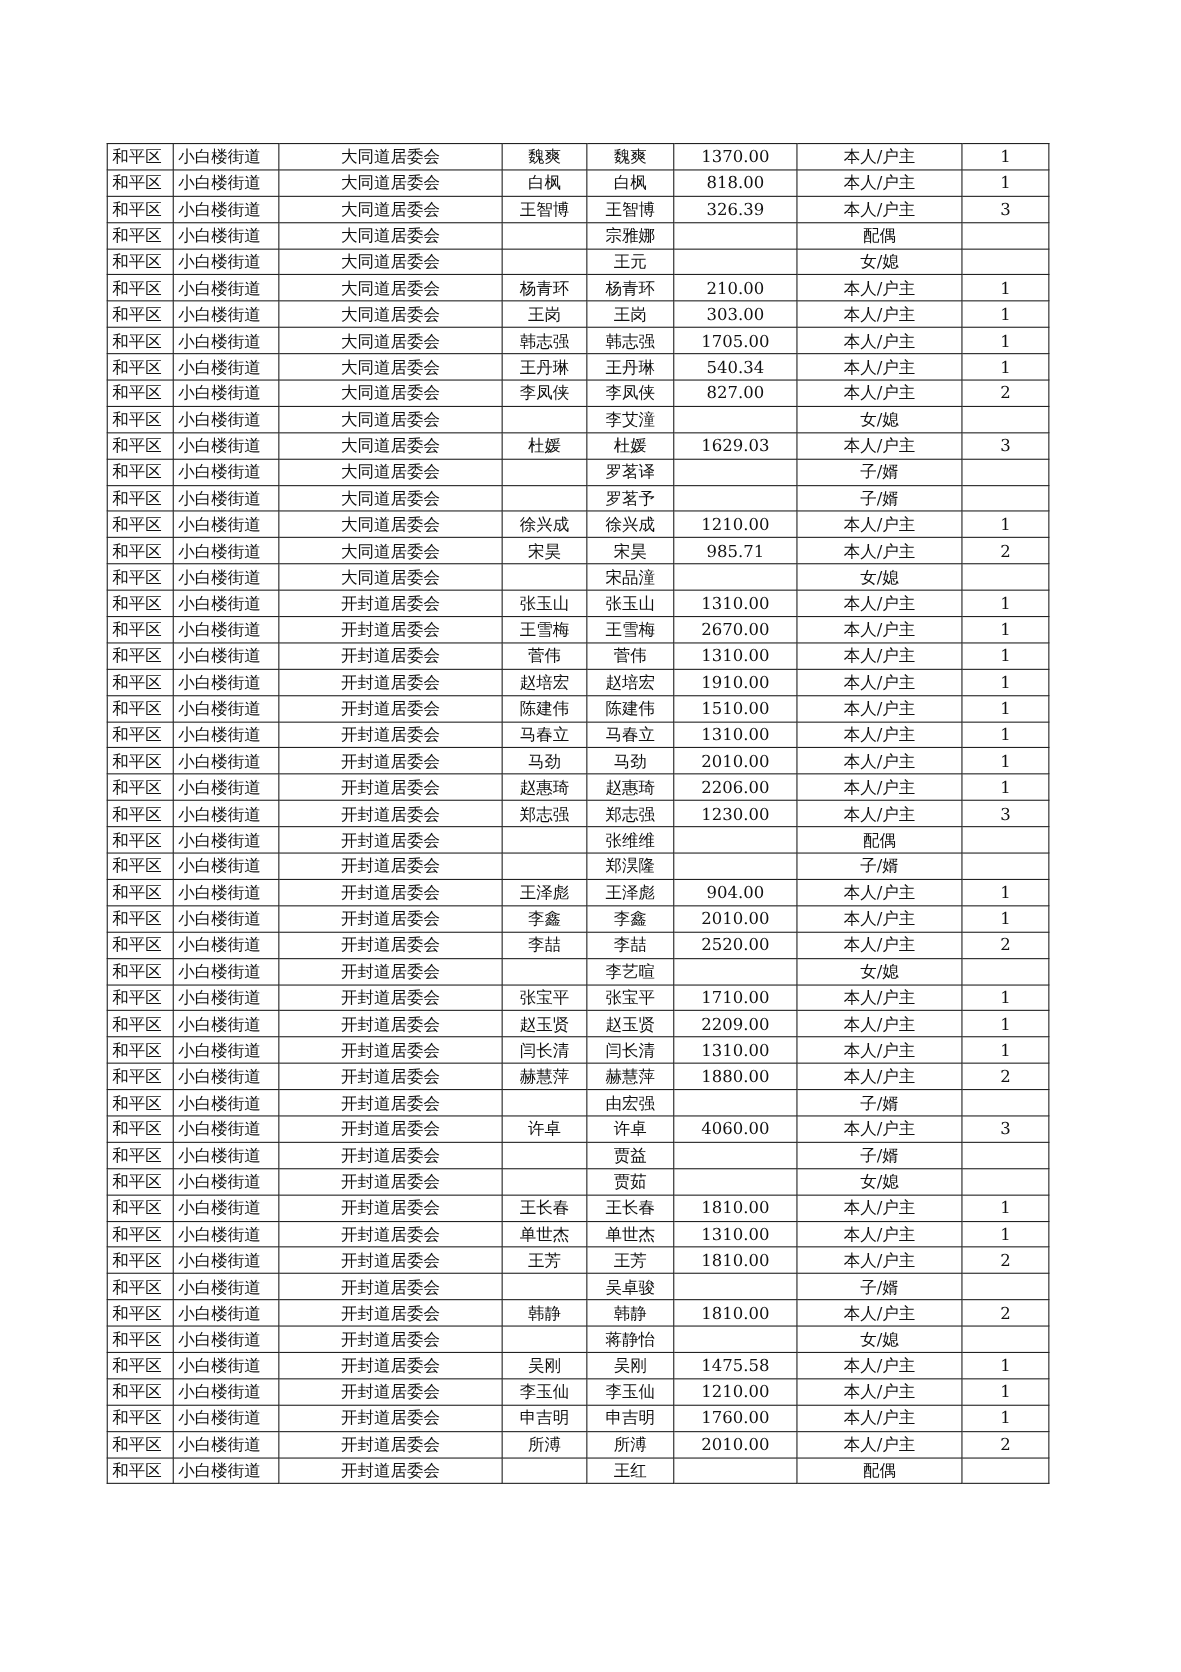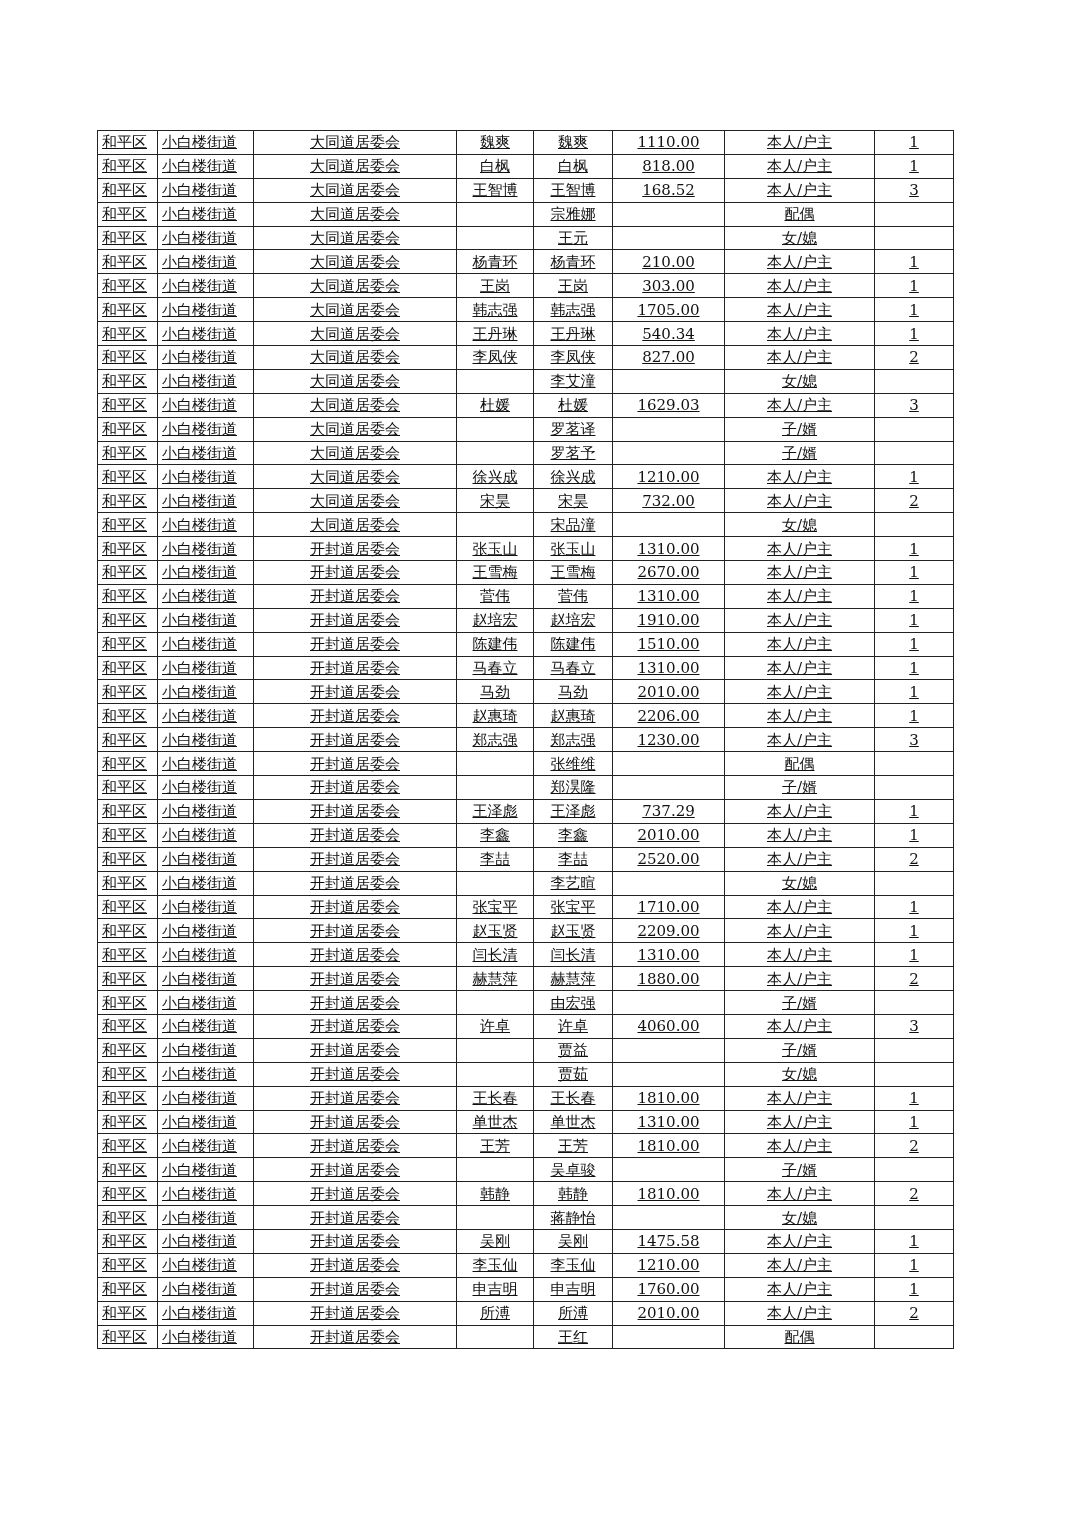--- a/index.html
+++ b/index.html
@@ -1,17 +1,17 @@
 <!DOCTYPE html>
 <html><head>
 <meta charset="utf-8">
 <style>
   html, body { margin:0; padding:0; background:#ffffff; }
   body { width:1074px; height:1520px; position:relative; font-family:"DejaVu Serif","Liberation Serif",serif; color:#111; }
-  #sheet { position:absolute; left:97px; top:130px; border-collapse:collapse; table-layout:fixed;text-decoration:underline; }
+  #sheet { position:absolute; left:97px; top:130px; border-collapse:collapse; table-layout:fixed; }
   #sheet td { border:1.5px solid #222; height:22.9px; padding:0; font-size:15px; line-height:22px; text-align:center; white-space:nowrap; overflow:hidden; }
   #sheet td.c-dist, #sheet td.c-street { text-align:left; padding-left:4px; }
   col.w1 { width:60px; } col.w2 { width:96px; } col.w3 { width:203px; } col.w4 { width:77px; }
   col.w5 { width:79px; } col.w6 { width:112px; } col.w7 { width:150px; } col.w8 { width:79px; }
 </style>
 </head>
 <body>
 
 <table id="sheet">
   <colgroup>
@@ -24,41 +24,41 @@
       <col class="w7">
       <col class="w8">
   </colgroup>
   <tbody id="sheet-body">
       <tr>
         <td class="c-dist">和平区</td>
         <td class="c-street">小白楼街道</td>
         <td class="c-comm">大同道居委会</td>
         <td class="c-appl">魏爽</td>
         <td class="c-mem">魏爽</td>
-        <td class="c-amt">1110.00</td>
+        <td class="c-amt">1370.00</td>
         <td class="c-rel">本人/户主</td>
         <td class="c-cnt">1</td>
       </tr>
       <tr>
         <td class="c-dist">和平区</td>
         <td class="c-street">小白楼街道</td>
         <td class="c-comm">大同道居委会</td>
         <td class="c-appl">白枫</td>
         <td class="c-mem">白枫</td>
         <td class="c-amt">818.00</td>
         <td class="c-rel">本人/户主</td>
         <td class="c-cnt">1</td>
       </tr>
       <tr>
         <td class="c-dist">和平区</td>
         <td class="c-street">小白楼街道</td>
         <td class="c-comm">大同道居委会</td>
         <td class="c-appl">王智博</td>
         <td class="c-mem">王智博</td>
-        <td class="c-amt">168.52</td>
+        <td class="c-amt">326.39</td>
         <td class="c-rel">本人/户主</td>
         <td class="c-cnt">3</td>
       </tr>
       <tr>
         <td class="c-dist">和平区</td>
         <td class="c-street">小白楼街道</td>
         <td class="c-comm">大同道居委会</td>
         <td class="c-appl"></td>
         <td class="c-mem">宗雅娜</td>
         <td class="c-amt"></td>
@@ -174,21 +174,21 @@
         <td class="c-amt">1210.00</td>
         <td class="c-rel">本人/户主</td>
         <td class="c-cnt">1</td>
       </tr>
       <tr>
         <td class="c-dist">和平区</td>
         <td class="c-street">小白楼街道</td>
         <td class="c-comm">大同道居委会</td>
         <td class="c-appl">宋昊</td>
         <td class="c-mem">宋昊</td>
-        <td class="c-amt">732.00</td>
+        <td class="c-amt">985.71</td>
         <td class="c-rel">本人/户主</td>
         <td class="c-cnt">2</td>
       </tr>
       <tr>
         <td class="c-dist">和平区</td>
         <td class="c-street">小白楼街道</td>
         <td class="c-comm">大同道居委会</td>
         <td class="c-appl"></td>
         <td class="c-mem">宋品潼</td>
         <td class="c-amt"></td>
@@ -304,21 +304,21 @@
         <td class="c-amt"></td>
         <td class="c-rel">子/婿</td>
         <td class="c-cnt"></td>
       </tr>
       <tr>
         <td class="c-dist">和平区</td>
         <td class="c-street">小白楼街道</td>
         <td class="c-comm">开封道居委会</td>
         <td class="c-appl">王泽彪</td>
         <td class="c-mem">王泽彪</td>
-        <td class="c-amt">737.29</td>
+        <td class="c-amt">904.00</td>
         <td class="c-rel">本人/户主</td>
         <td class="c-cnt">1</td>
       </tr>
       <tr>
         <td class="c-dist">和平区</td>
         <td class="c-street">小白楼街道</td>
         <td class="c-comm">开封道居委会</td>
         <td class="c-appl">李鑫</td>
         <td class="c-mem">李鑫</td>
         <td class="c-amt">2010.00</td>

